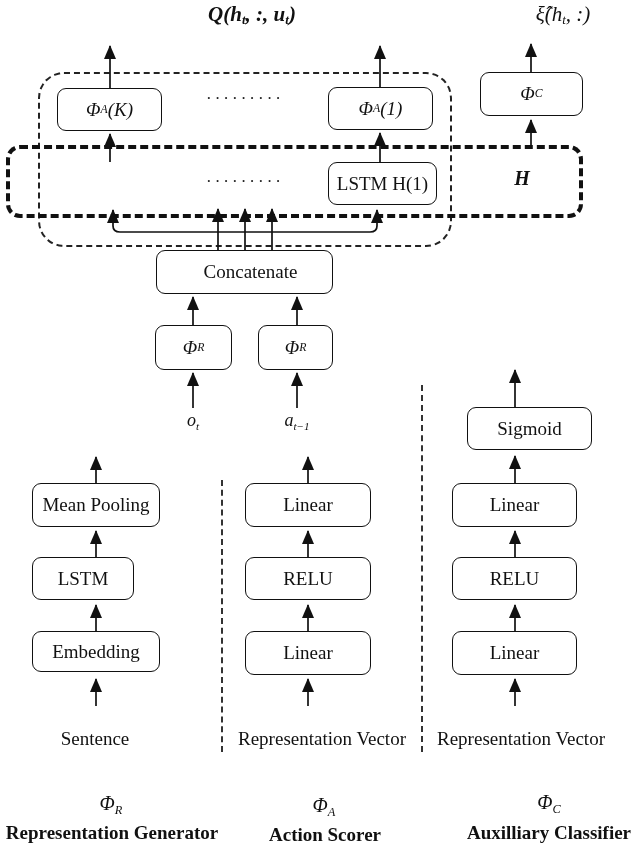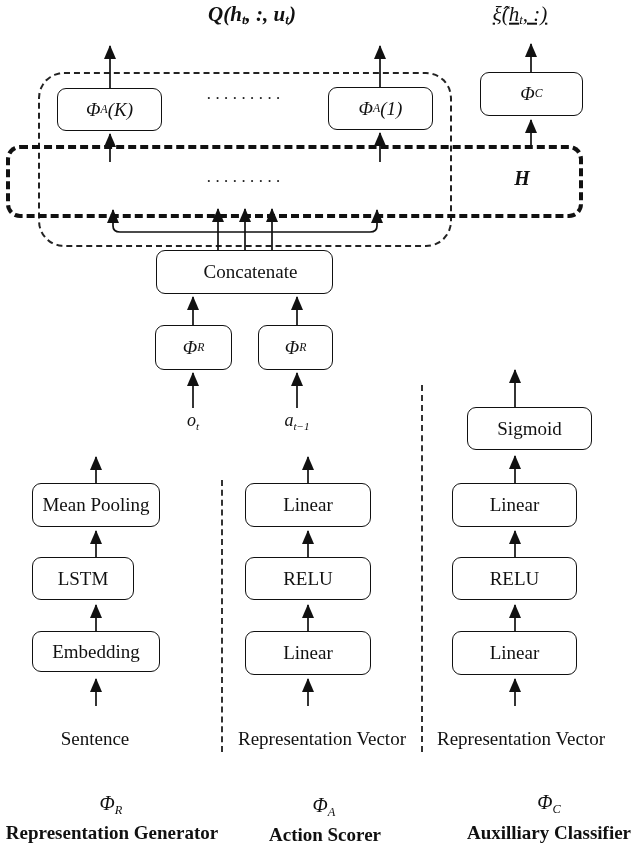--- a/index.html
+++ b/index.html
@@ -95,40 +95,43 @@
       <line x1="308" y1="706" x2="308" y2="679" marker-end="url(#ah)"></line>
 
       <line x1="515" y1="483" x2="515" y2="456" marker-end="url(#ah)"></line>
       <line x1="515" y1="557" x2="515" y2="531" marker-end="url(#ah)"></line>
       <line x1="515" y1="631" x2="515" y2="605" marker-end="url(#ah)"></line>
       <line x1="515" y1="706" x2="515" y2="679" marker-end="url(#ah)"></line>
     </g>
   </svg>
 
   <div class="floating toplbl" style="left:252px; top:15px;font-weight:bold;"><span>Q(h</span><span class="sub">t</span><span>, :, u</span><span class="sub">t</span><span>)</span></div>
-  <div class="floating toplbl" style="left:520px; top:15px;text-decoration:underline;"><span>ξ̂(h</span><span class="sub">t</span><span>, :)</span></div>
+  <div class="floating toplbl" style="left:563px; top:15px;"><span>ξ̂(h</span><span class="sub">t</span><span>, :)</span></div>
 
   <div class="box mathlbl" style="left:57px; top:88px; width:105px; height:43px;">
       <span>Φ</span>
       <span class="sub">A</span>
       <span>(K)</span>
     </div>
   <div class="dots" style="left:245px; top:99px;">·········</div>
   <div class="box mathlbl" style="left:328px; top:87px; width:105px; height:43px;">
       <span>Φ</span>
       <span class="sub">A</span>
       <span>(1)</span>
     </div>
   <div class="box mathlbl" style="left:480px; top:72px; width:103px; height:44px;">
       <span>Φ</span>
       <span class="sub">C</span>
       <span></span>
     </div>
 
   <div class="dots" style="left:245px; top:182px;">·········</div>
+  <div class="box" style="left:328px; top:162px; width:109px; height:43px;">
+      <span>LSTM H(1)</span>
+    </div>
   <div class="floating h-lbl" style="left:522px; top:178px;">H</div>
 
   <div class="box" style="left:156px; top:250px; width:177px; height:44px;padding-left:12px;">
       <span>Concatenate</span>
     </div>
   <div class="box mathlbl" style="left:155px; top:325px; width:77px; height:45px;">
       <span>Φ</span>
       <span class="sub">R</span>
     </div>
   <div class="box mathlbl" style="left:258px; top:325px; width:75px; height:45px;">

